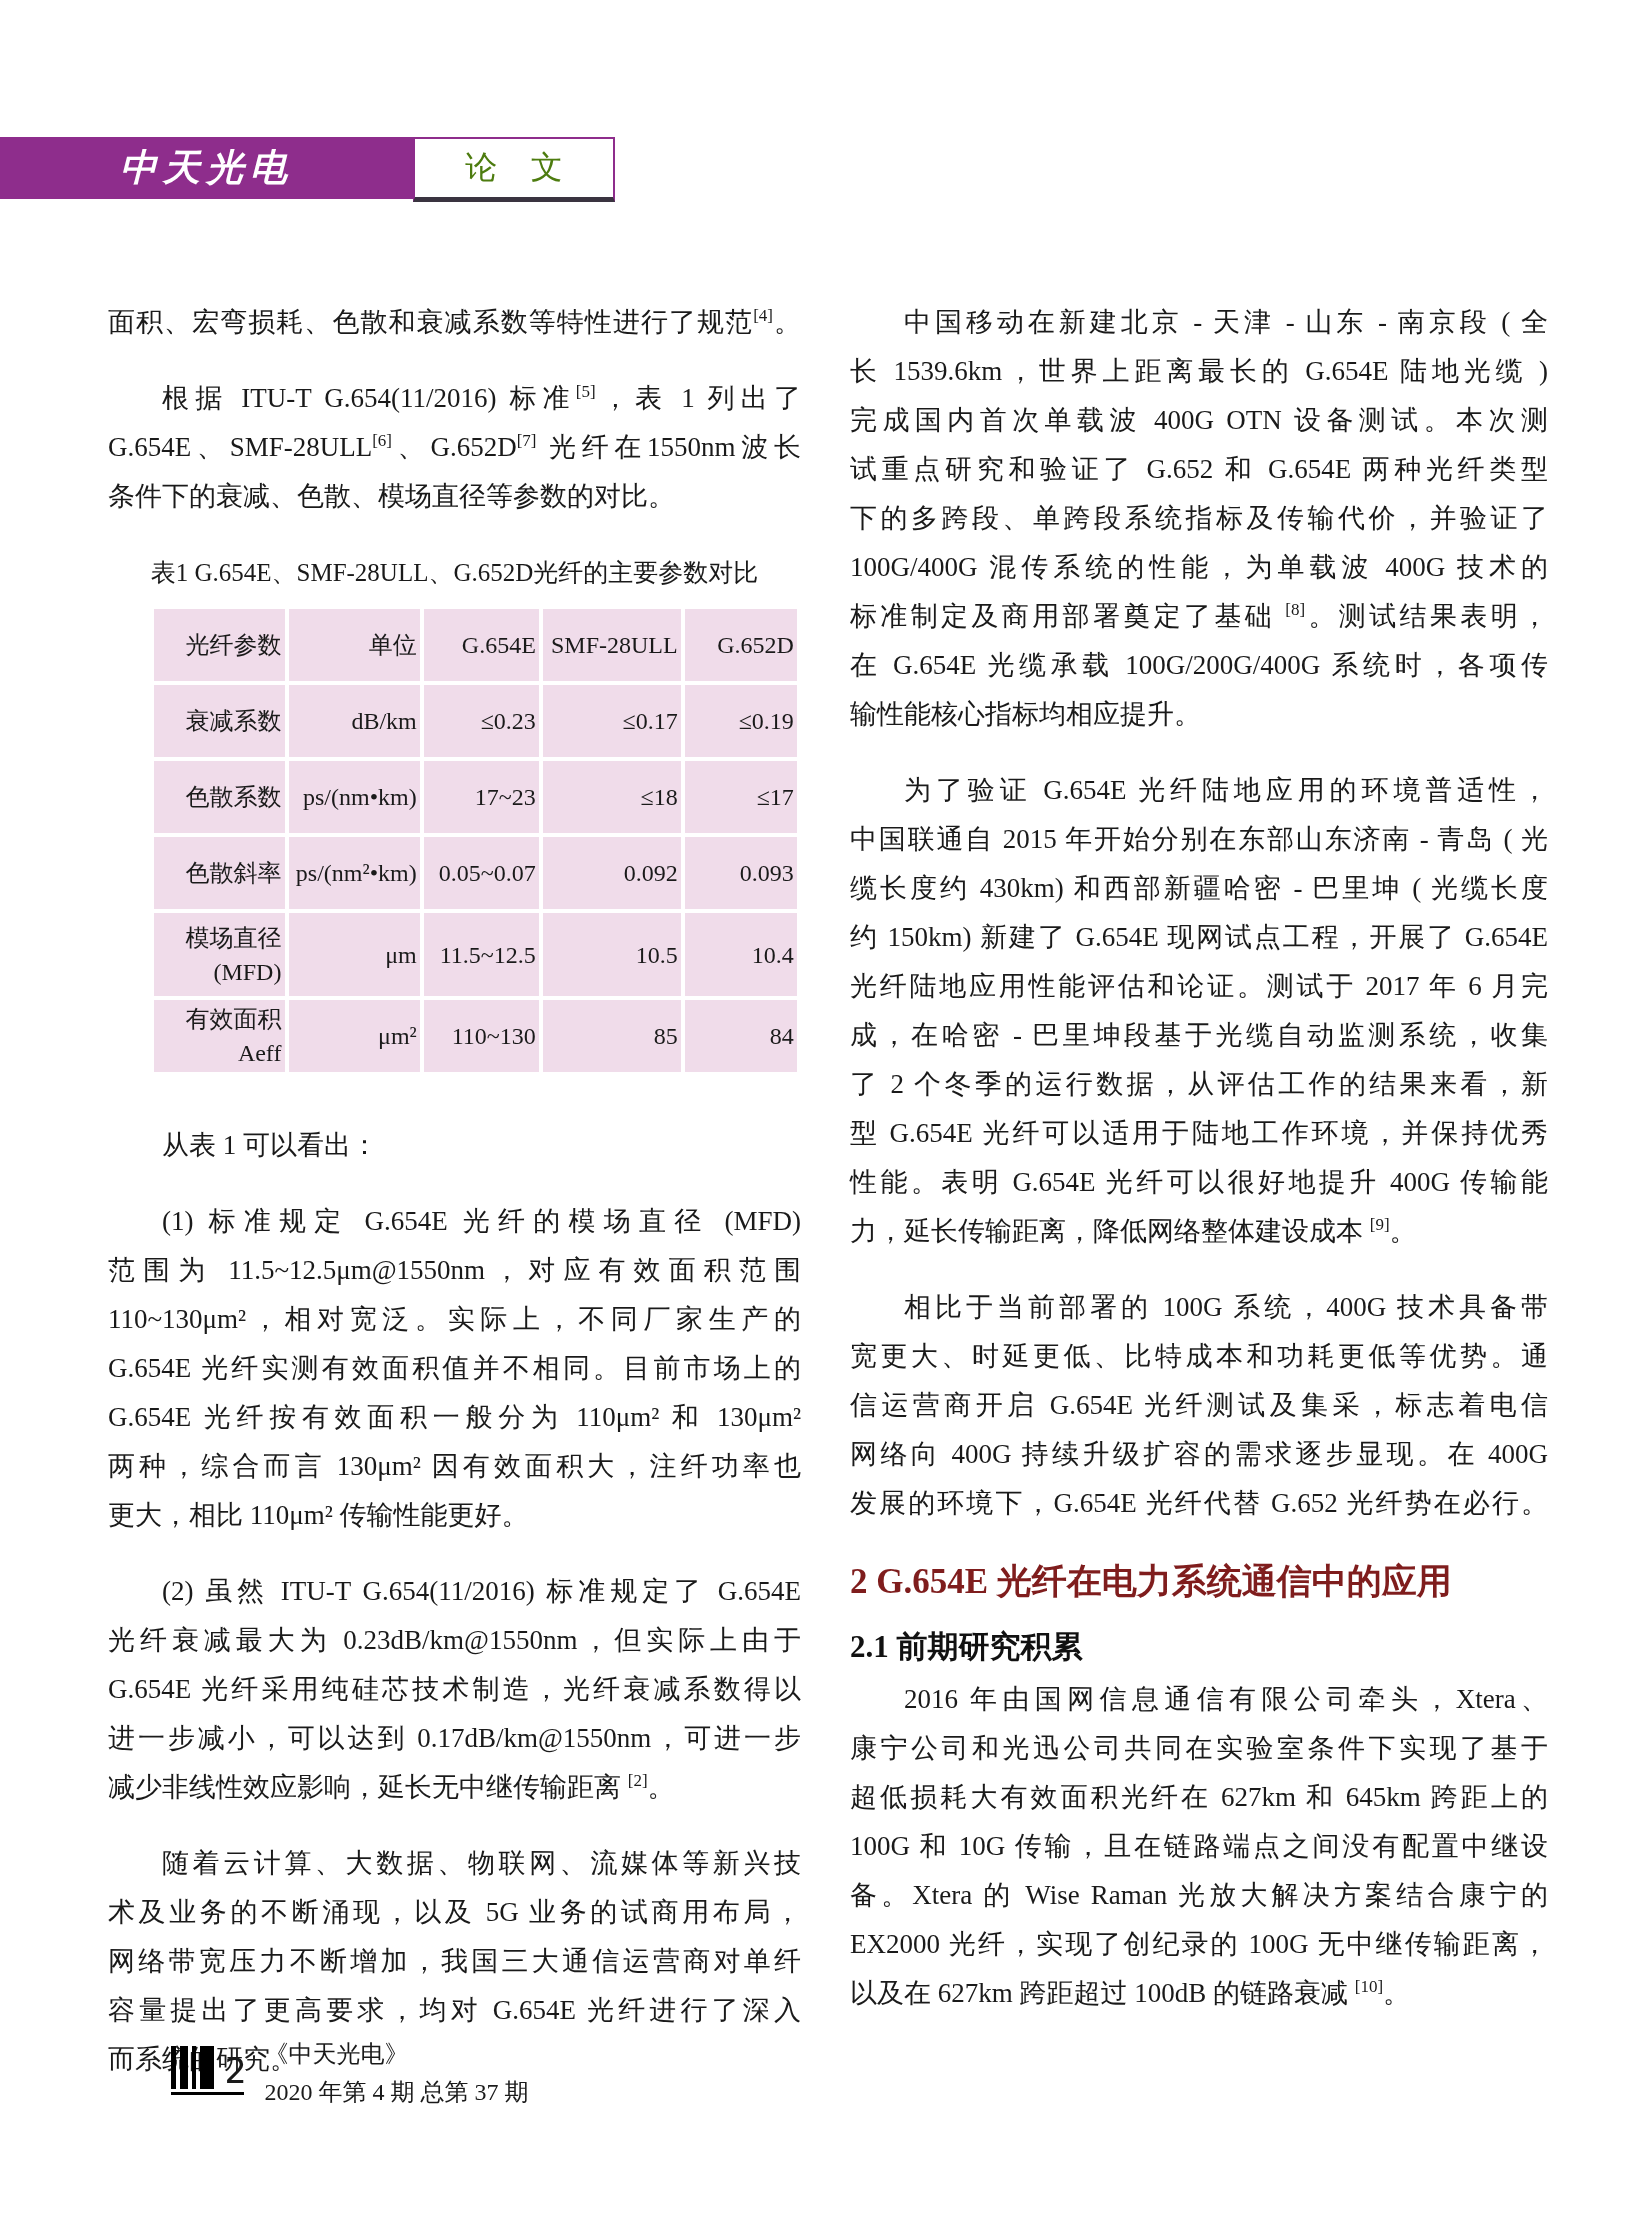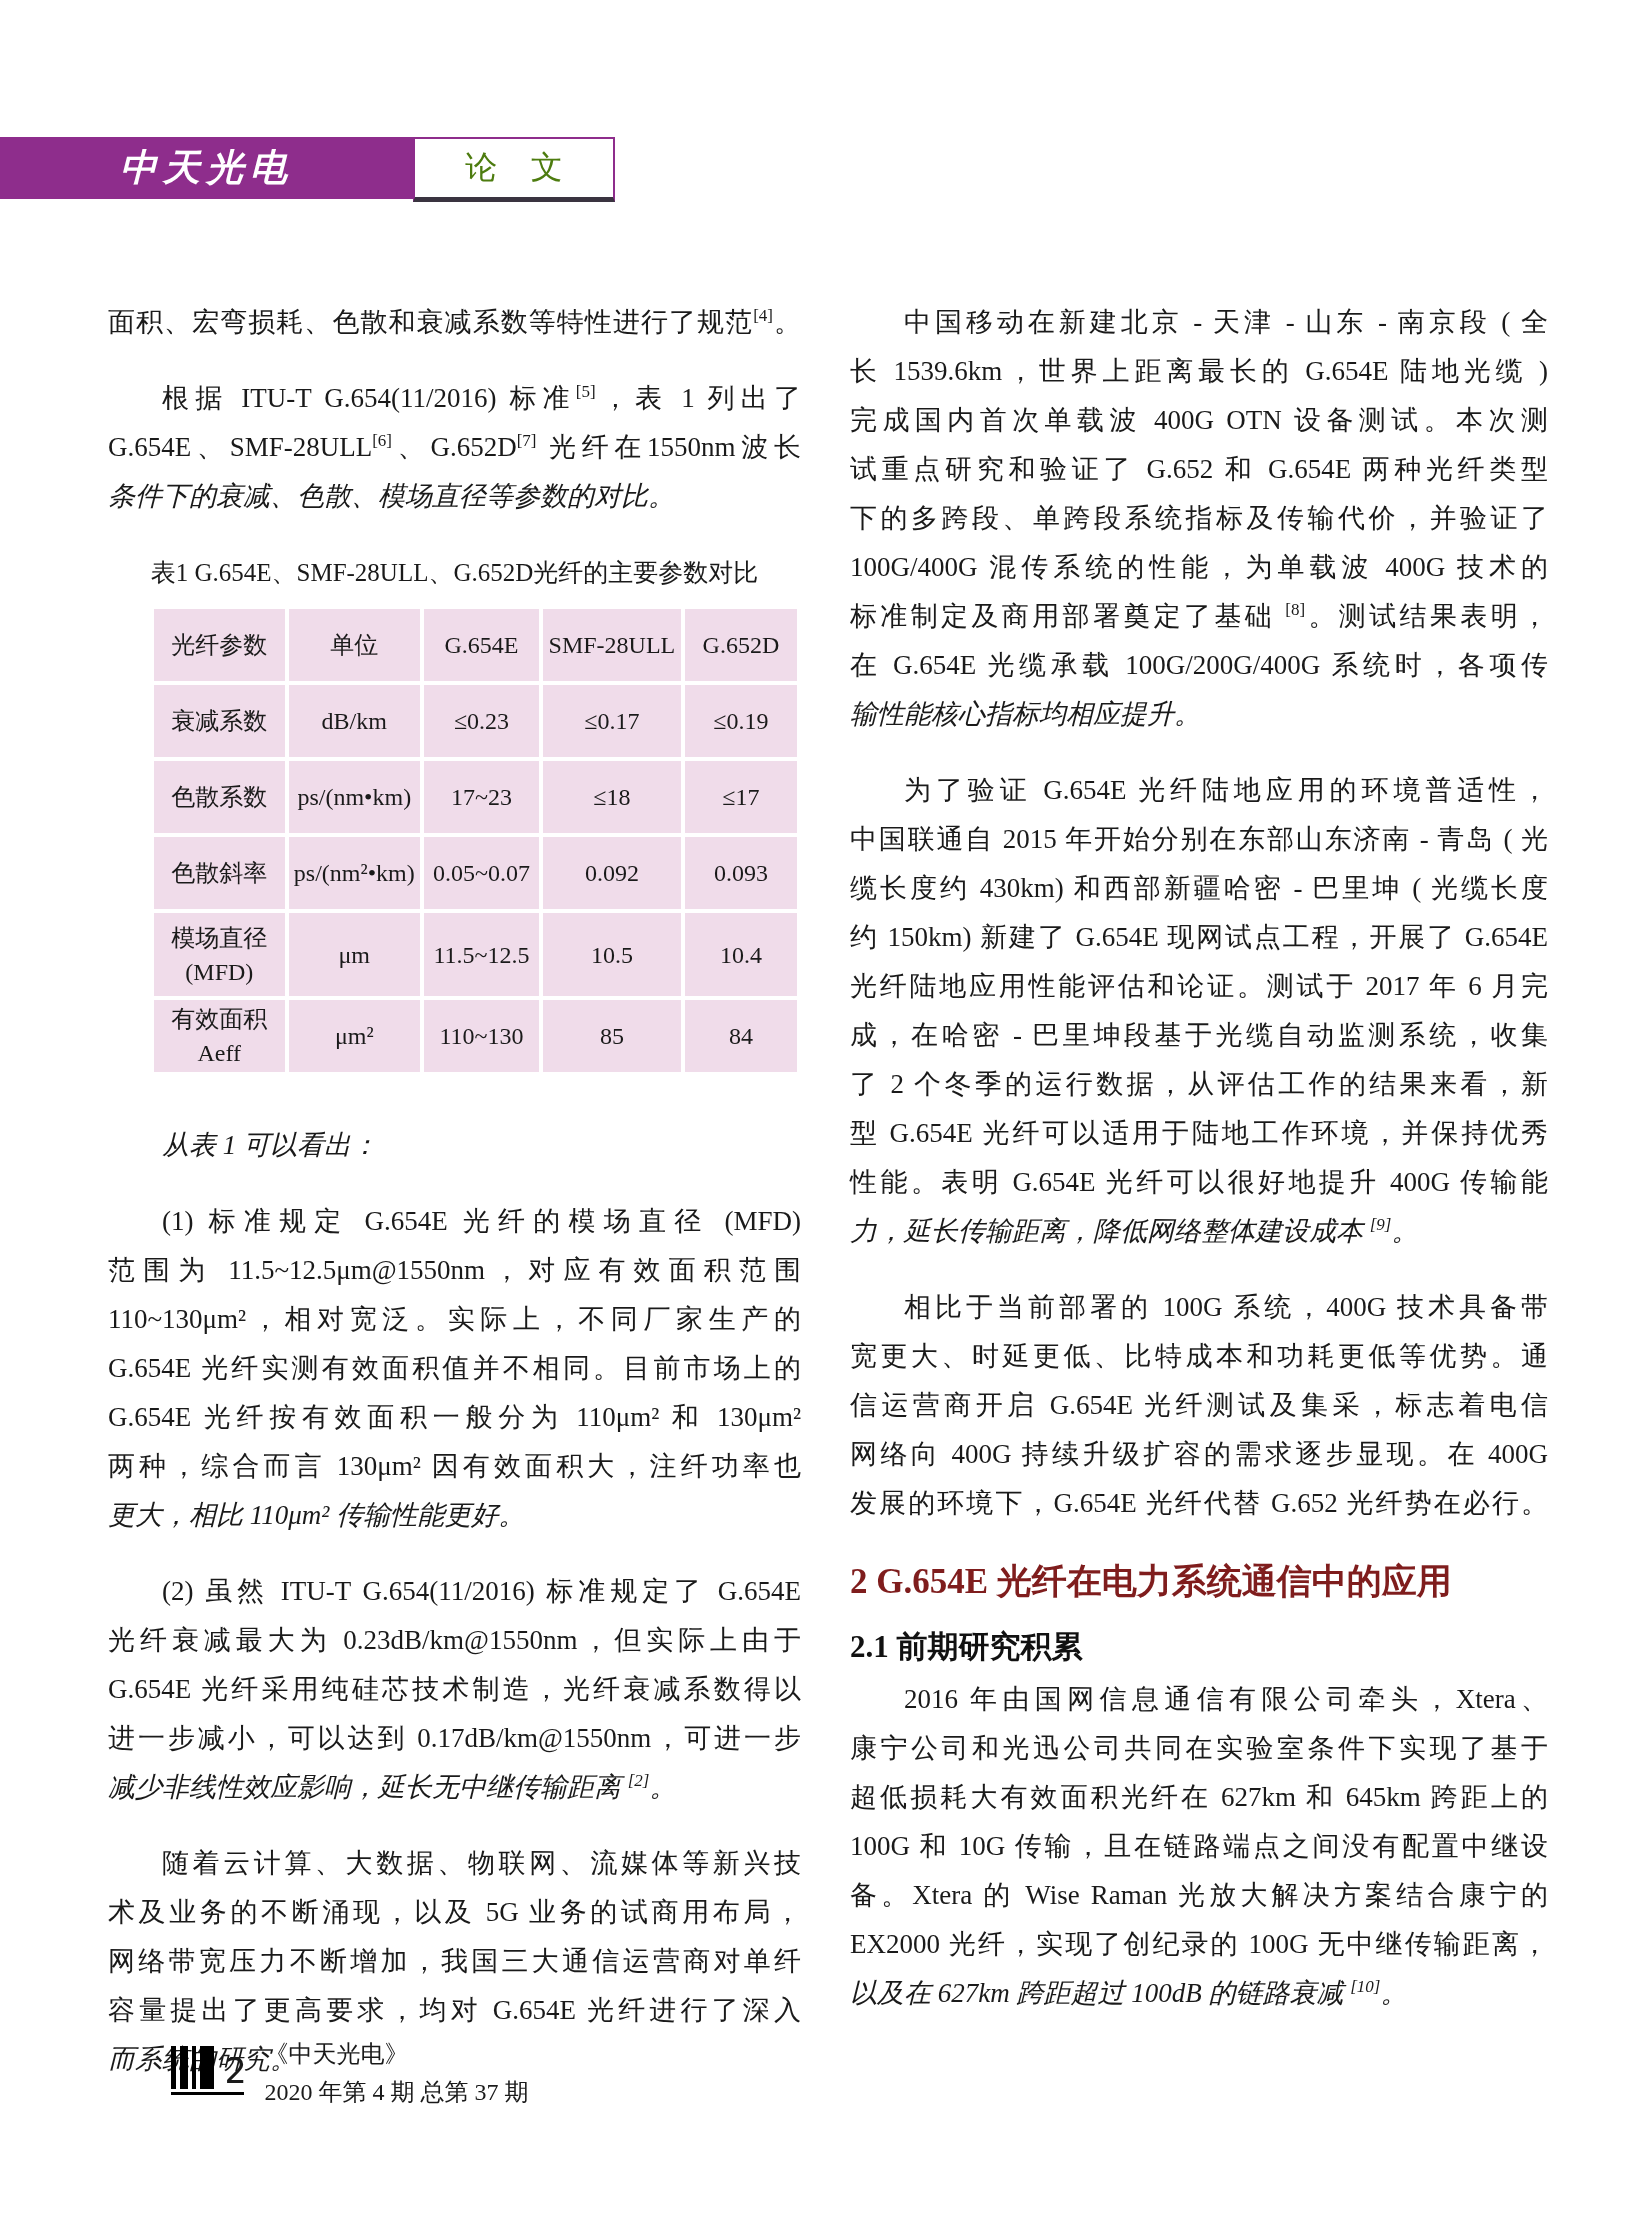--- a/index.html
+++ b/index.html
@@ -27,30 +27,30 @@
     color:#4d7c0f; font-size:32px; letter-spacing:12.8px; text-indent:12.8px;
     font-family:"Liberation Serif","DejaVu Serif",serif;
   }
 
   
   .col { position:absolute; top:298px; font-size:27px; line-height:49px; }
   .col.left  { left:108px;  width:693px; }
   .col.right { left:850px; width:698px; }
   .para { margin:0; }
   .ln { text-align:justify; text-align-last:justify; }
-  .ln.e { text-align-last:left;font-style:italic; }
+  .ln.e { text-align-last:left; }
   .ln.i { text-indent:54px; }
   .sup { font-size:17px; vertical-align:super; line-height:0; }
   .lead { margin-top:45px; }
 
   
   .caption { text-align:center; text-align-last:center; font-size:25px; margin:4.8px 0 8px; }
   .ptable { border-collapse:separate; border-spacing:4px; margin-left:42px; table-layout:fixed; }
   .ptable th, .ptable td {
-    background:#f0dcea; text-align:center; vertical-align:middle;
+    background:#f0dcea; text-align:right; vertical-align:middle;
     font-weight:normal; font-size:24px; line-height:34px; padding:0 3.2px; height:72px;margin-top:12px;
   }
   .ptable tr.tall td { height:83px; }
 
   
   .h2 {
     color:#7f1d1d; font-size:35px; font-weight:bold; line-height:53px;
     margin:21px 0 0; text-align:left; text-align-last:left;
   }
   .h3 {

